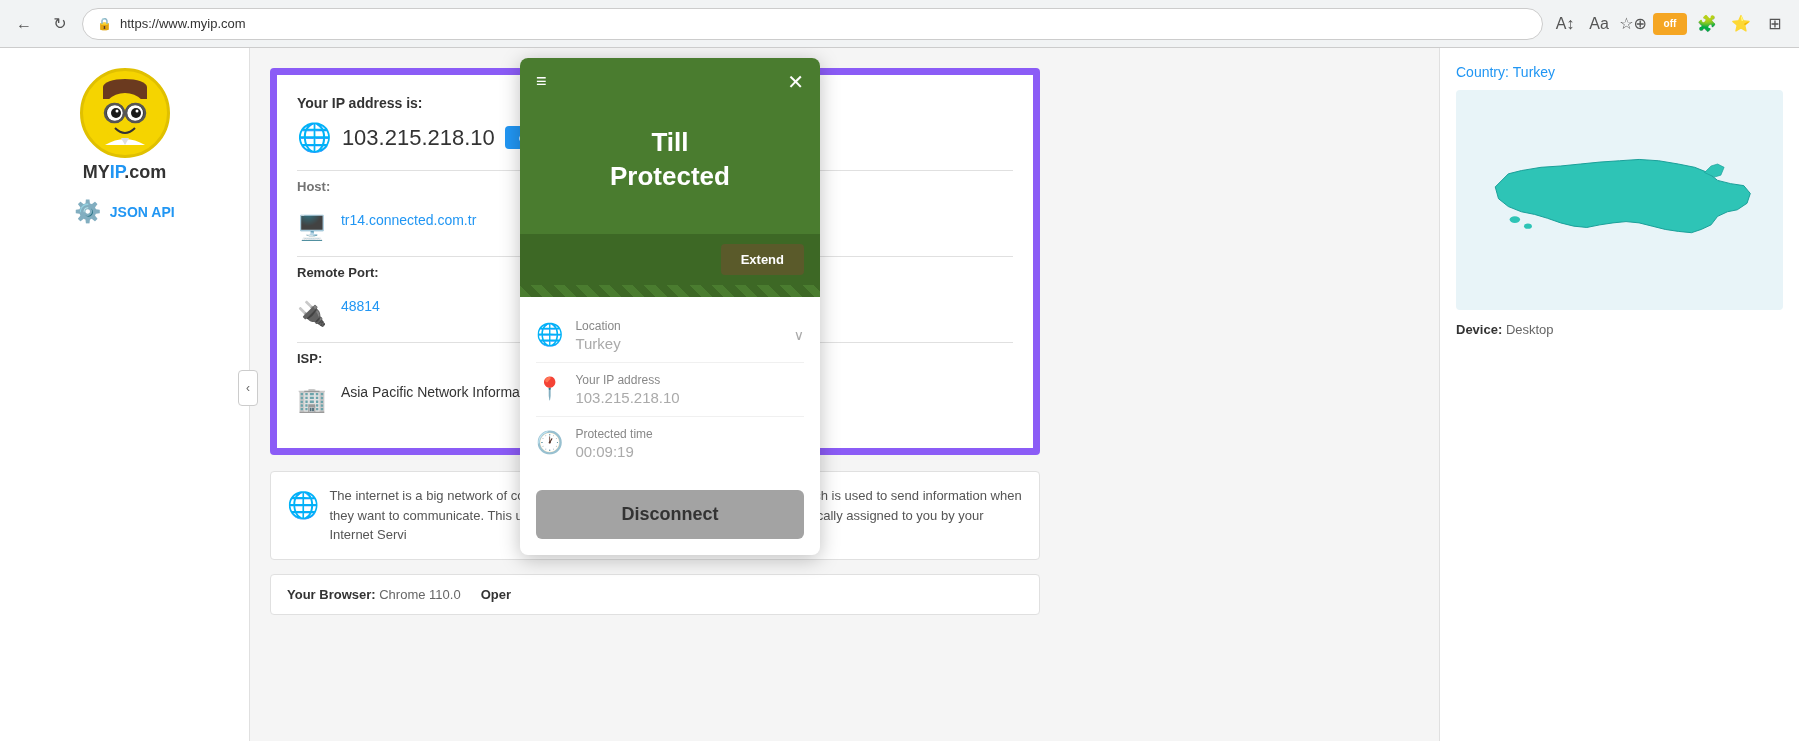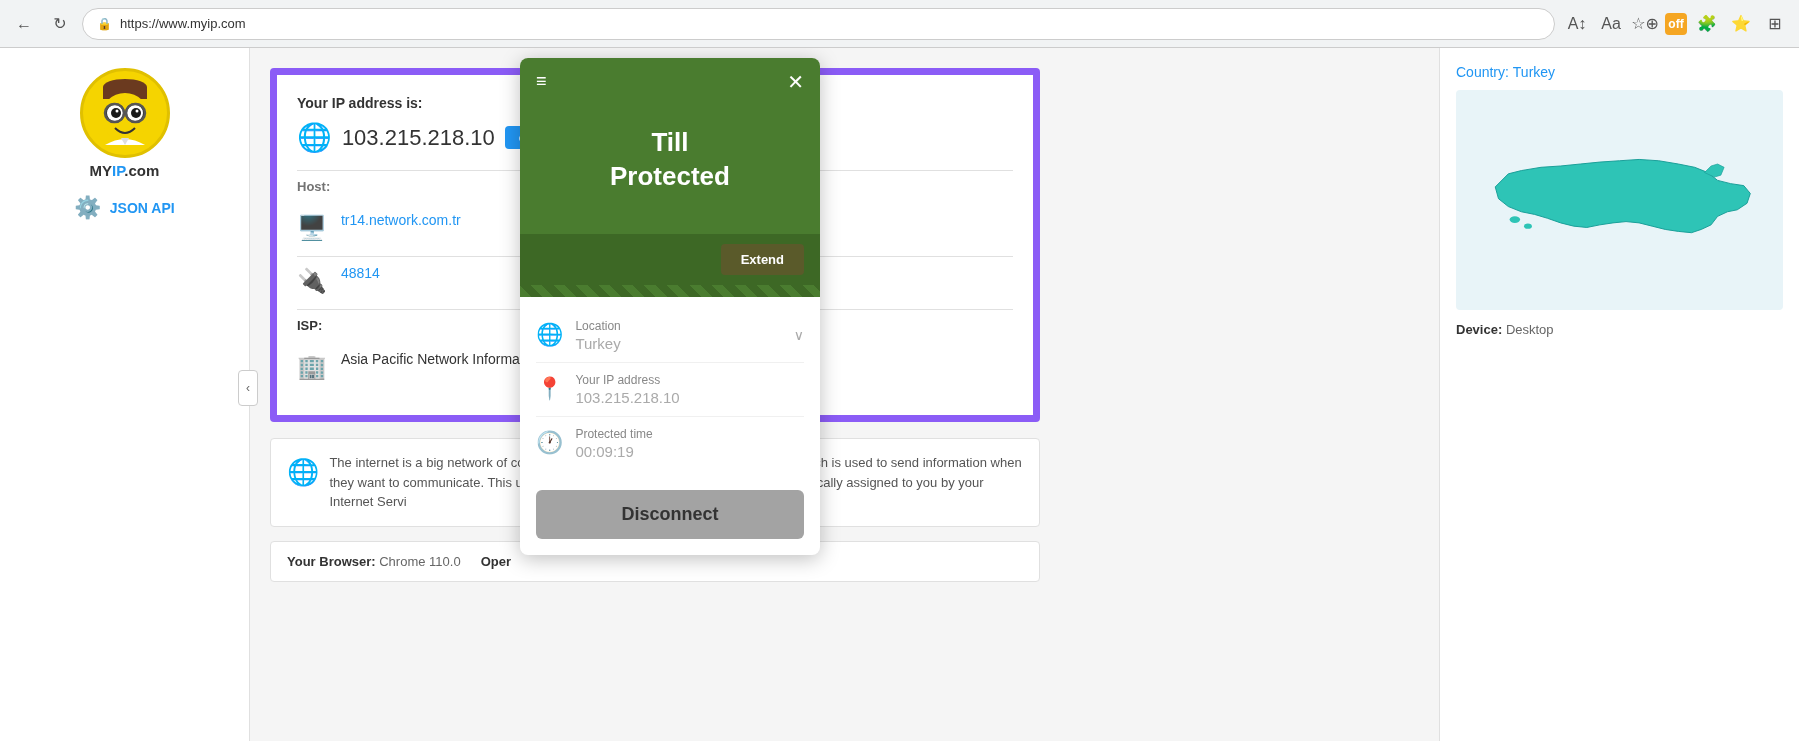--- a/index.html
+++ b/index.html
@@ -62,23 +62,23 @@
       width: 28px;
       height: 28px;
       display: flex;
       align-items: center;
       justify-content: center;
       border-radius: 4px;
     }
     .adblock-btn {
       background: #f5a623;
       color: white;
-      font-size: 12px;
-      font-weight: bold;
-      width: 22px; height: 22px;
+      font-size: 10px;
+      font-weight: bold;
+      width: 34px; height: 22px;
       border-radius: 4px;
       display: flex; align-items: center; justify-content: center;
       border: none; cursor: pointer;
     }
 
     
     .page-layout {
       display: flex;
       height: calc(741px - 48px);
       background: #f5f5f5;
@@ -103,21 +103,21 @@
     }
     .logo-circle {
       width: 90px; height: 90px;
       background: #f5d400;
       border-radius: 50%;
       display: flex; align-items: center; justify-content: center;
       overflow: hidden;
       border: 3px solid #e0c000;
     }
     .logo-text {
-      font-size: 15px;
+      font-size: 18px;
       font-weight: bold;
       margin-top: 4px;
     }
     .logo-text span { color: #2196F3; }
     .json-api-link {
       display: flex;
       align-items: center;
       gap: 8px;
       color: #2196F3;
       text-decoration: none;
@@ -436,23 +436,26 @@
         <span class="ip-globe">🌐</span>
         <span class="ip-address-text">103.215.218.10</span>
         <button class="copy-btn">copy</button>
       </div>
       <hr class="divider-row">
       <div class="info-row">
         <div class="info-label" style="font-size:13px;font-weight:bold;color:#737373;min-width:60px;">Host:</div>
       </div>
       <div class="info-row">
         <span class="info-icon">🖥️</span>
-        <span class="info-value">tr14.network.com.tr</span>
+        <span class="info-value">tr14.connected.com.tr</span>
       </div>
       <hr class="divider-row">
+      <div class="info-row">
+        <div class="info-label" style="font-size:13px;font-weight:bold;color:#333;">Remote Port:</div>
+      </div>
       <div class="info-row">
         <span class="info-icon">🔌</span>
         <span class="info-value">48814</span>
       </div>
       <hr class="divider-row">
       <div class="info-row">
         <div class="info-label" style="font-size:13px;font-weight:bold;color:#333;">ISP:</div>
       </div>
       <div class="info-row">
         <span class="info-icon">🏢</span>

